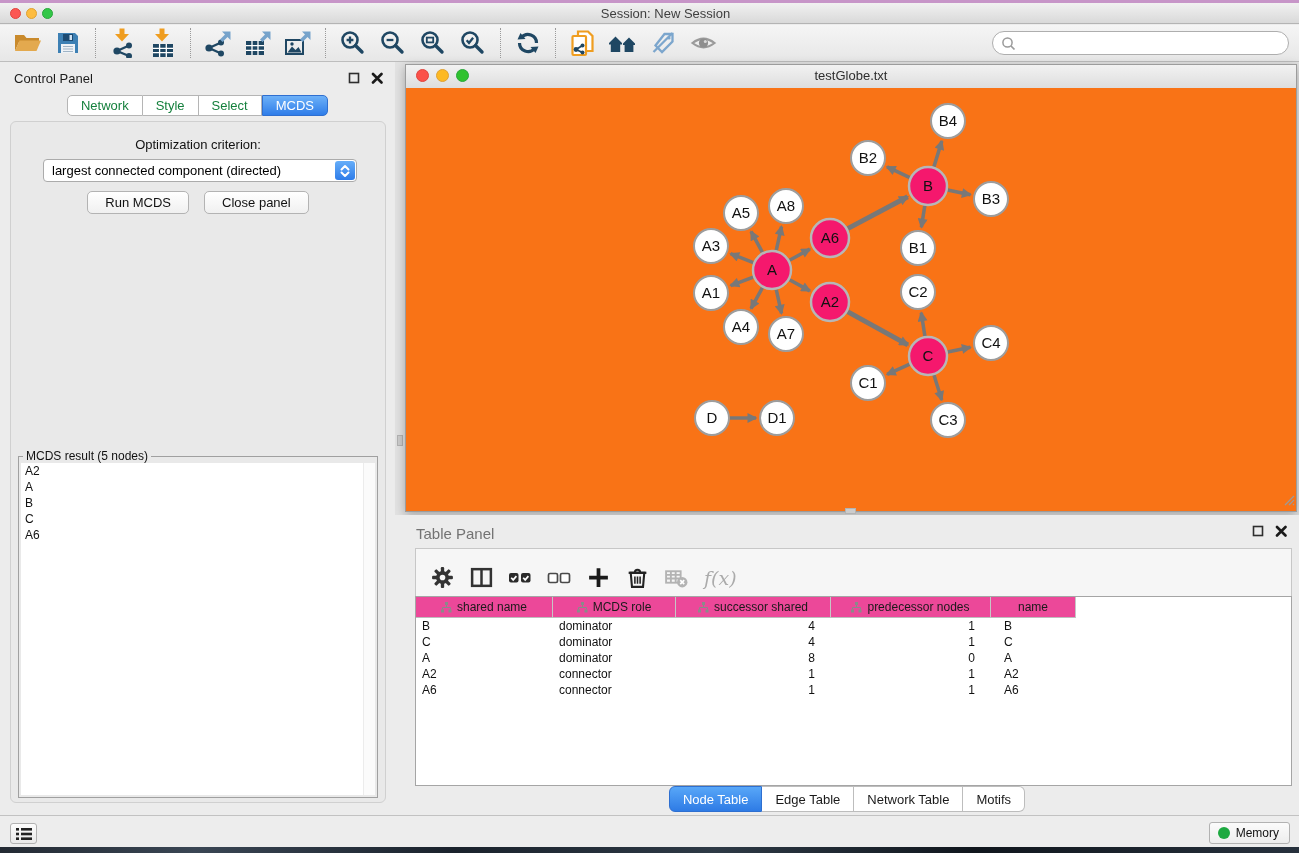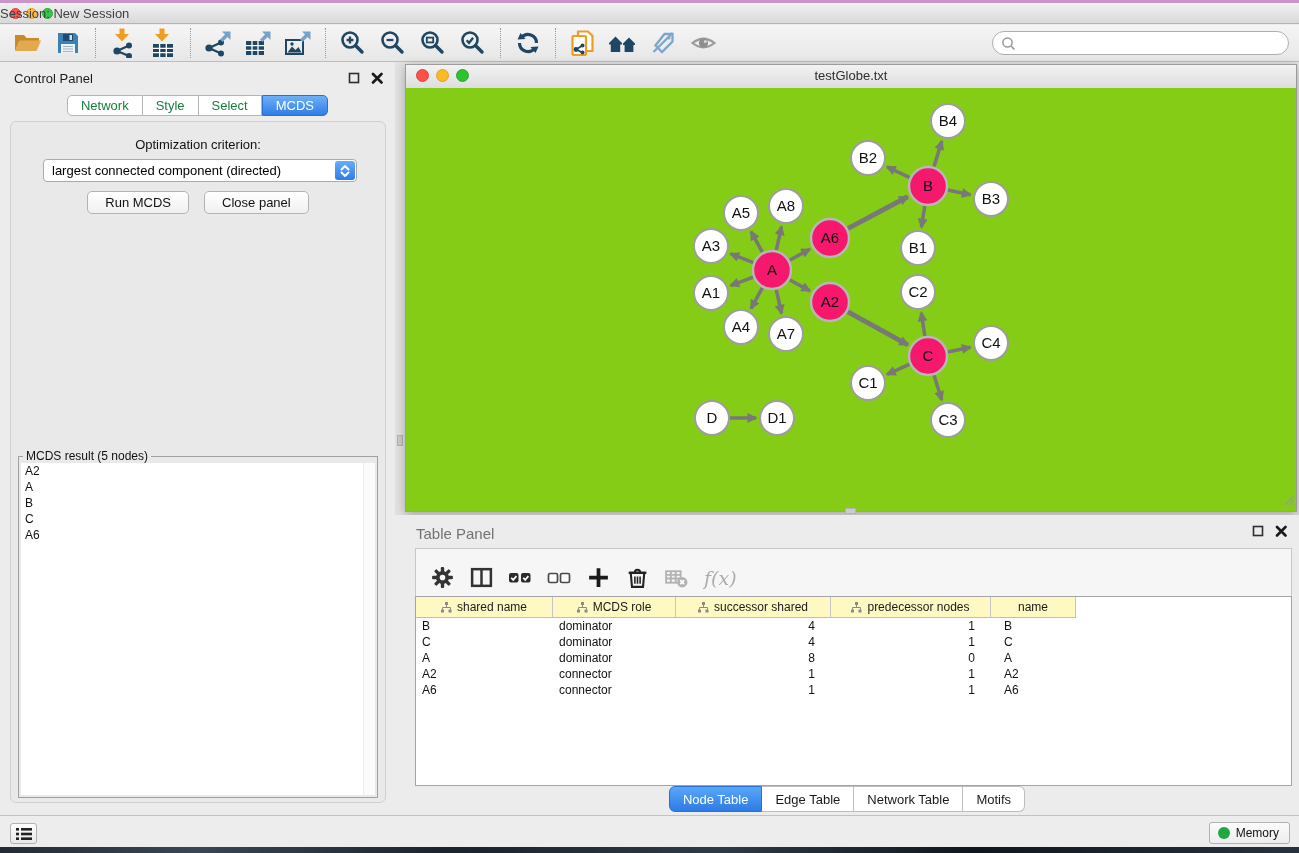--- a/index.html
+++ b/index.html
@@ -10,22 +10,22 @@
     -webkit-font-smoothing:antialiased;
   }
   
   .purple-strip { position:absolute; top:0; left:0; right:0; height:3px; background:#c795c8; }
   .titlebar { position:absolute; top:3px; left:0; right:0; height:21px;
     background:linear-gradient(#f1f1f1,#d9d9d9); border-bottom:1px solid #b4b4b4; }
   .traffic { position:absolute; width:11px; height:11px; border-radius:50%; top:5px; }
   .t-red   { left:10px; background:#fc5753; border:1px solid #e0443e; }
   .t-yellow{ left:26px; background:#fdbc40; border:1px solid #dfa133; }
   .t-green { left:42px; background:#33c748; border:1px solid #2aa73c; }
-  .main-title { position:absolute; left:0; right:0; top:3px; text-align:left;
-    font-size:13px; color:#3f3f3f; }
+  .main-title { position:absolute; left:0; right:0; top:3px; text-align:center;
+    font-size:13px; color:#3f3f3f;padding-left:32px; }
   
   .toolbar { position:absolute; top:25px; left:0; right:0; height:37px;
     background:linear-gradient(#f5f5f5,#e7e7e7); border-bottom:1px solid #bdbdbd;
     display:flex; align-items:center; padding-left:8px; }
   .tb-icon { width:36px; height:32px; display:flex; align-items:center; justify-content:center; margin:0 2px; }
   .tb-sep { width:1px; height:30px; border-left:1px dotted #9a9a9a; margin:0 7px; }
   .search-wrap { position:absolute; right:10px; top:6px; width:297px; height:24px;
     background:#fff; border:1px solid #aeaeae; border-radius:13px;
     display:flex; align-items:center; padding-left:8px; }
   .search-wrap input { border:none; outline:none; flex:1; font-size:13px; background:transparent; margin-left:5px; }
@@ -62,37 +62,37 @@
   .right-area { position:absolute; left:395px; top:62px; right:0; bottom:38px; background:#e2e2e2; }
   .net-window { position:absolute; left:10px; top:2px; right:2px; height:448px;
     background:#fff; border:1px solid #9c9c9c; box-shadow:0 3px 10px rgba(0,0,0,.28); }
   .net-titlebar { height:28px; background:linear-gradient(#f2f2f2,#dadada);
     border-bottom:1px solid #b2b2b2; position:relative; }
   .net-light { position:absolute; width:13px; height:13px; border-radius:50%; top:4px; }
   .nl-red   { left:10px; background:#fb5149; border:1px solid #e0443e; }
   .nl-yellow{ left:30px; background:#fdb922; border:1px solid #dfa133; }
   .nl-green { left:50px; background:#2fc22f; border:1px solid #2aa73c; }
   .net-title { text-align:center; font-size:13px; line-height:21px; color:#2e2e2e; }
-  .net-canvas { position:absolute; top:23px; left:0; right:0; bottom:0; background:#84cc16; overflow:hidden; }
+  .net-canvas { position:absolute; top:23px; left:0; right:0; bottom:0; background:#f97316; overflow:hidden; }
   .resize-grip { position:absolute; right:1px; bottom:1px; }
   .v-handle { position:absolute; left:2px; top:373px; width:6px; height:11px; background:#cccccc; border:1px solid #b3b3b3; }
   .h-handle { position:absolute; left:450px; top:446px; width:11px; height:6px; background:#cccccc; border:1px solid #b3b3b3; }
   
   .table-panel { position:absolute; left:0; right:0; top:453px; bottom:0; background:#ececec; }
   .tp-title { position:absolute; left:21px; top:10px; font-size:15px; color:#737373; }
   .tp-btns { position:absolute; right:12px; top:10px; display:flex; gap:11px; align-items:center; }
   .tp-toolbar { position:absolute; left:20px; right:7px; top:33px; height:59px;
     background:#f6f6f6; border:1px solid #c7c7c7; display:flex; align-items:center;
     gap:13px; padding-left:13px; }
   .tp-tool { display:flex; align-items:center; justify-content:center; width:26px; height:26px; }
   .fx-label { font-family:"DejaVu Serif", serif; font-style:italic; font-size:19px; color:#ababab; width:auto; padding:0 2px; }
   .tbl { position:absolute; left:20px; right:7px; top:81px; bottom:29px; background:#fff;
     border:1px solid #a5a5a5; overflow:hidden; font-size:12px; }
   .tbl-header { display:flex; height:21px; }
-  .th { background:#fef9c3; border-right:1px solid #c6c6c6; border-bottom:1px solid #bdbdbd;
+  .th { background:#ec4899; border-right:1px solid #c6c6c6; border-bottom:1px solid #bdbdbd;
     display:flex; align-items:center; justify-content:center; gap:5px; color:#1a1a1a; }
   .th.filler { background:#fff; border-right:none; border-bottom:none; flex:1; }
   .tbl-row { display:flex; height:16px; align-items:center; color:#111; }
   .td { padding:0 6px; white-space:nowrap; overflow:hidden; }
   .td.num { text-align:right; padding-right:16px; }
   .td.name { padding-left:13px; }
   .tp-tabs { position:absolute; left:0; right:0; bottom:3px; display:flex; justify-content:center; }
   .tp-tab { height:26px; padding:0 13px; background:#fff; border:1px solid #bdbdbd; border-left:none;
     font-size:13px; display:flex; align-items:center; color:#1a1a1a; }
   .tp-tab:first-child { border-left:1px solid #bdbdbd; border-radius:6px 0 0 6px; }

